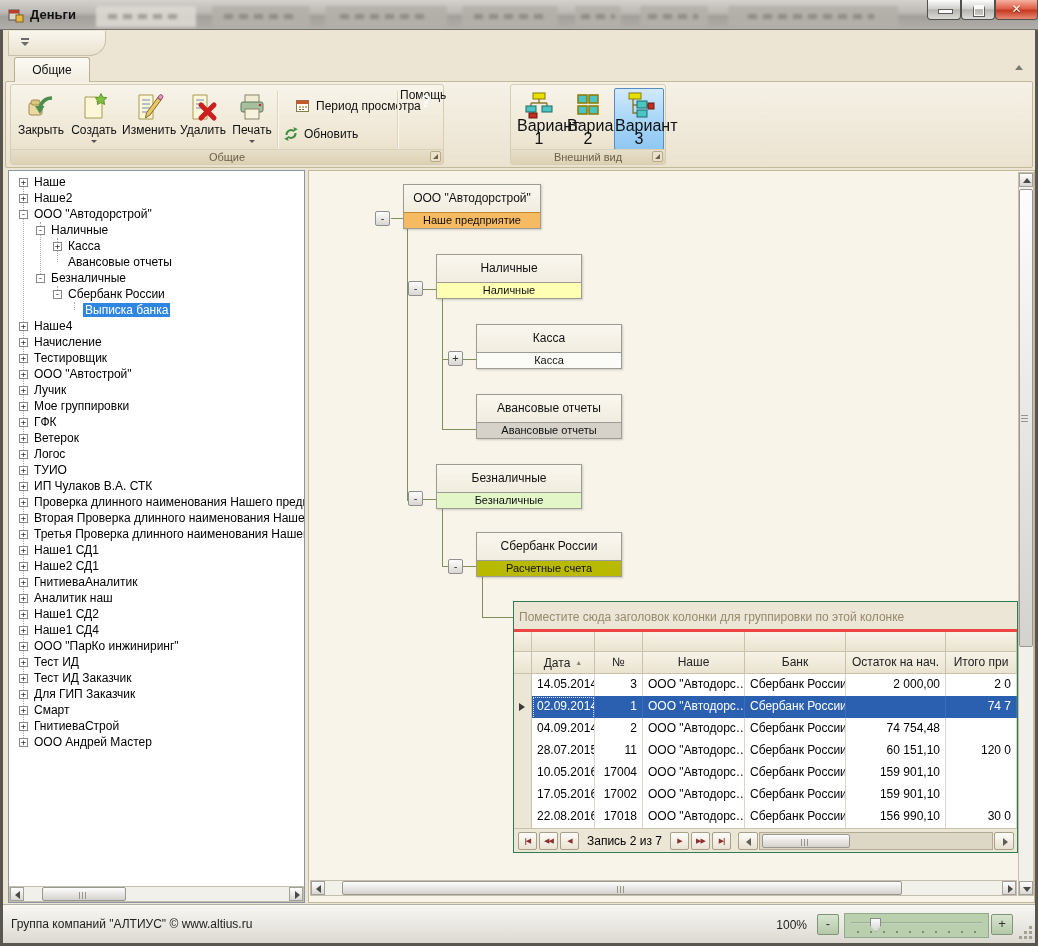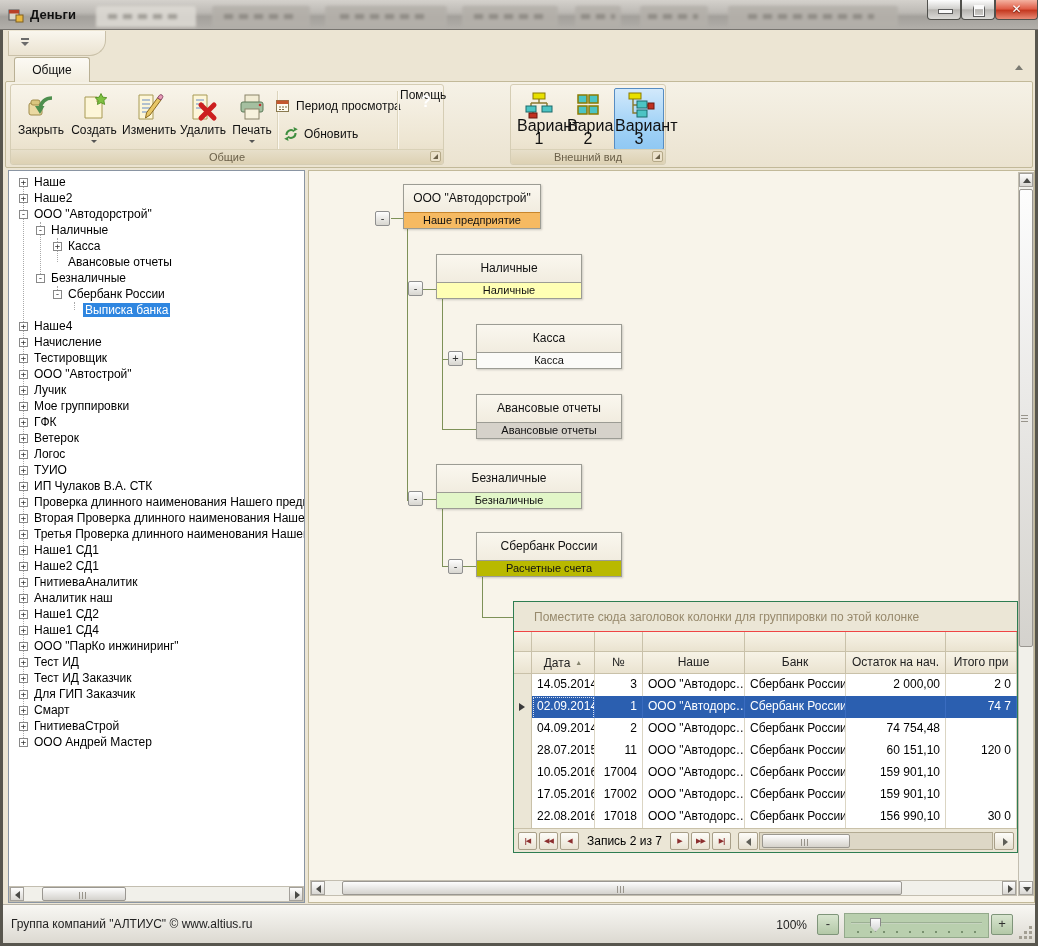--- a/index.html
+++ b/index.html
@@ -63,21 +63,21 @@
 .node-band{height:16px;border-top:1px solid #9c9c94;font-size:11px;line-height:15px;text-align:center;color:#111}
 .b-orange{background:#f6ba62;border-top-color:#c8862c}
 .b-yellow{background:#ffffb4}
 .b-white{background:#fbfbf8}
 .b-gray{background:#d6d2ca}
 .b-green{background:#e2f6c8}
 .b-olive{background:#b9b900}
 .xbtn{position:absolute;width:15px;height:15px;border:1px solid #8f8f8f;border-radius:2px;background:linear-gradient(#fefefe,#d8d6d0);font-size:11px;line-height:12px;text-align:center;color:#333}
 
 .grid{position:absolute;left:204px;top:430px;width:505px;height:252px;border:1px solid #2e7d52;background:#ebe6d6}
-.g-group{position:absolute;left:0;top:0;right:0;height:30px;border-bottom:1px solid #ef4444;font-size:12px;color:#97896c;line-height:30px;padding-left:20px}
+.g-group{position:absolute;left:0;top:0;right:0;height:30px;border-bottom:3px solid #ef4444;font-size:12px;color:#97896c;line-height:30px;padding-left:5px}
 .g-row{display:flex;position:absolute;left:0;right:0}
 .g-band{top:30px;height:20px}
 .g-caps{top:50px;height:22px}
 .c0{width:18px;flex:none}.c1{width:63px;flex:none}.c2{width:48px;flex:none}.c3{width:102px;flex:none}.c4{width:101px;flex:none}.c5{width:100px;flex:none}.c6{flex:1}
 .g-hcell{background:linear-gradient(#f7f3e7,#eae3d0);border-right:1px solid #c9c1a9;border-bottom:1px solid #c9c1a9;font-size:12px;color:#222;text-align:center;line-height:20px;overflow:hidden;white-space:nowrap}
 .g-caps .g-hcell{line-height:21px}
 .sortarr{font-size:7px;color:#85846e;margin-left:5px;vertical-align:2px}
 .g-datarow{position:absolute;left:0;right:0;height:30px;display:flex;background:#fff}
 .g-cell{border-right:1px solid #dbd5c3;border-bottom:1px solid #dbd5c3;font-size:12px;line-height:21px;padding:0 5px;overflow:hidden;white-space:nowrap;color:#000}
 .g-num{text-align:right}
@@ -208,21 +208,21 @@
         <svg class="ic" viewBox="0 0 32 32">
             <rect x="9" y="4" width="14" height="8" fill="#f2ecd4" stroke="#8a8468"></rect>
             <rect x="5" y="11" width="22" height="10" rx="2" fill="#a5bfa0" stroke="#5c7a58"></rect>
             <rect x="9" y="18" width="14" height="10" fill="#f7f2dd" stroke="#8a8468"></rect>
             <circle cx="24" cy="14" r="1.3" fill="#c03030"></circle>
           </svg>
         <span class="lbl">Печать</span>
         <span class="dd"></span>
       </div>
       <span class="vsep" style="left:266px"></span>
-      <div class="smallbtn" style="left:264px;top:10px">
+      <div class="smallbtn" style="left:284px;top:10px">
         <svg class="ic16" viewBox="0 0 16 16">
             <rect x="1.5" y="2.5" width="12" height="11" fill="#fdfaef" stroke="#8a7a50"></rect>
             <rect x="1.5" y="2.5" width="12" height="3.5" fill="#c4572e"></rect>
             <path d="M4 9 h2 M7 9 h2 M10 9 h2 M4 11.5 h2 M7 11.5 h2" stroke="#7a6a40"></path>
           </svg>
         <span>Период просмотра</span>
       </div>
       <div class="smallbtn" style="left:272px;top:38px">
         <svg class="ic16" viewBox="0 0 16 16">
             <path d="M3.5 9 a4.5 4.5 0 0 1 7.6-3.6" fill="none" stroke="#3f8e3f" stroke-width="2"></path>

